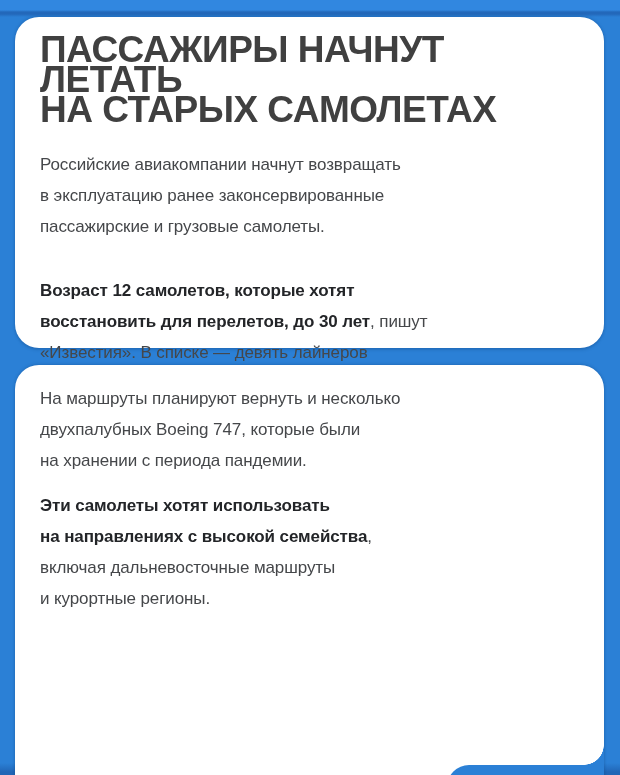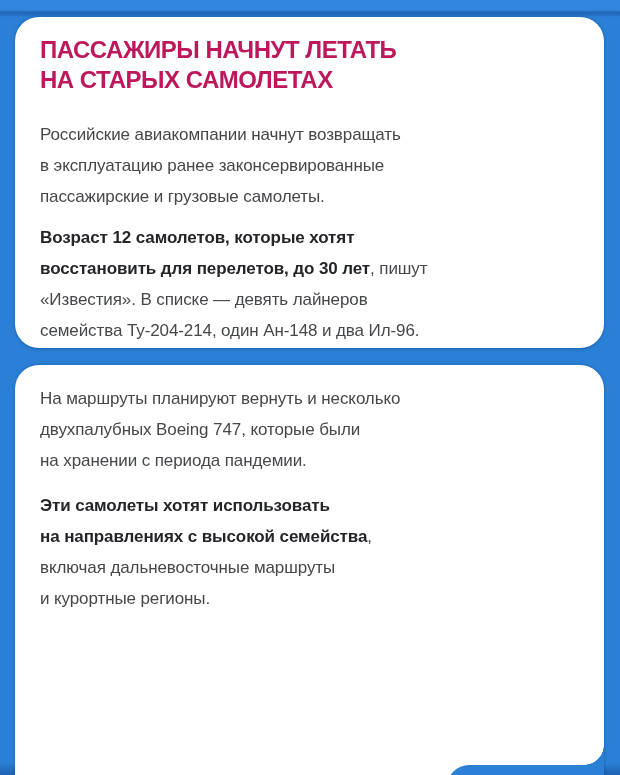--- a/index.html
+++ b/index.html
@@ -20,35 +20,35 @@
   .card{
     position:absolute;left:15px;width:589px;
     background:#ffffff;border-radius:24px;
     box-shadow:0 -1px 3px rgba(10,60,120,.25),0 2px 3px rgba(10,60,120,.25);
     box-sizing:border-box;
   }
   .card-top{top:17px;height:331px;padding:18px 14px 0 25px;}
   .card-bottom{top:365px;height:443px;padding:18px 14px 0 25px;overflow:hidden;}
   .headline{
     margin:0;
-    font-size:24px;line-height:30px;font-weight:700;
+    font-size:37px;line-height:30px;font-weight:700;
     letter-spacing:-0.5px;
-    color:#be185d;
+    color:#404040;
     white-space:pre-line;
     text-transform:uppercase;
   }
   .body-para{
     margin:0;
     font-size:17px;line-height:31px;
     color:#45474a;
     white-space:pre-line;
     letter-spacing:-0.1px;
   }
   .card-top .p1{margin-top:24px;}
-  .card-top .p2{margin-top:10px;}
+  .card-top .p2{margin-top:33px;}
   .card-bottom .p2{margin-top:14px;}
   .bold{font-weight:700;color:#232528;}
   .badge{
     position:absolute;right:0;bottom:0;
     width:157px;height:43px;
     background:#2b80d6;
     border-top-left-radius:22px;
     display:flex;align-items:center;justify-content:center;
     gap:9px;
     color:#ffffff;font-size:23px;letter-spacing:0.2px;

